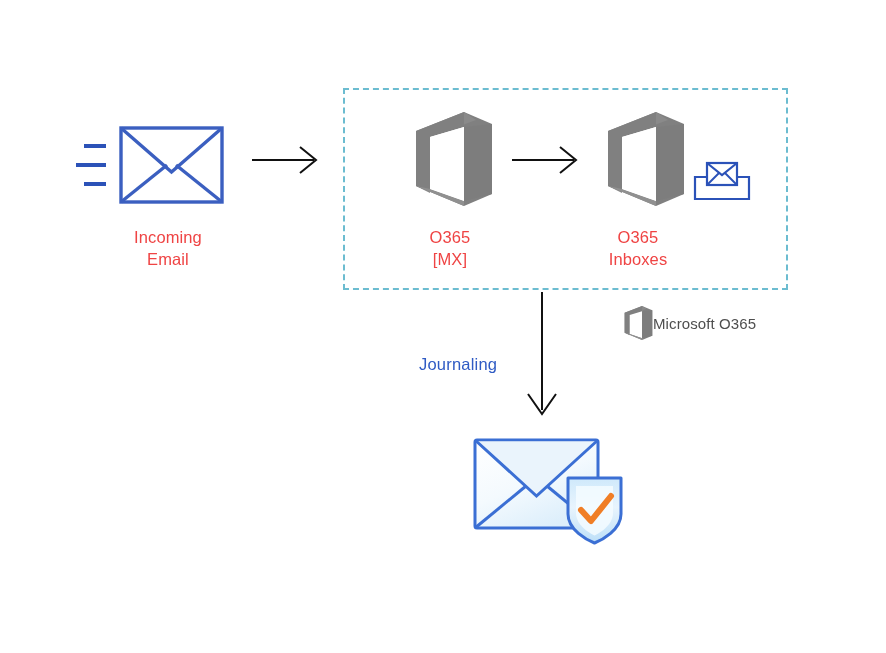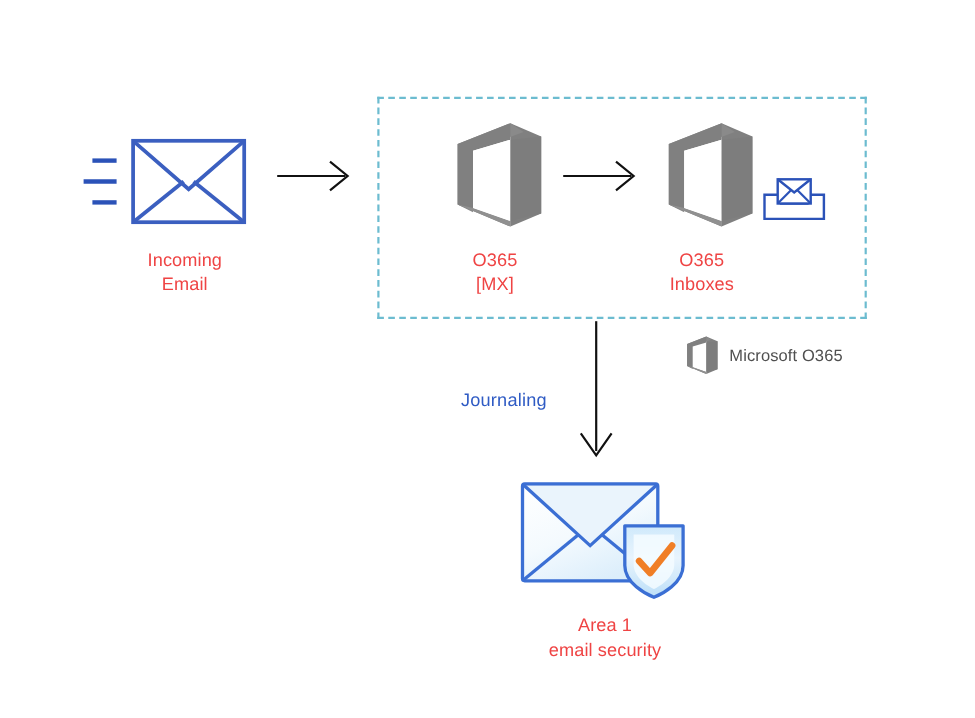--- a/index.html
+++ b/index.html
@@ -134,21 +134,21 @@
       <path d="M3 17 L3 39 L57 39 L57 17 L42 17 L42 25 L18 25 L18 17 Z" fill="#ffffff" stroke="#2b52b8" stroke-width="2.2" stroke-linejoin="miter"></path>
 
       <rect x="15" y="3" width="30" height="22" fill="#ffffff" stroke="#2b52b8" stroke-width="2.2"></rect>
       <path d="M15 3 L30 15 L45 3" fill="none" stroke="#2b52b8" stroke-width="2.2"></path>
       <path d="M15 25 L27 13" fill="none" stroke="#2b52b8" stroke-width="2"></path>
       <path d="M45 25 L33 13" fill="none" stroke="#2b52b8" stroke-width="2"></path>
     </svg>
   </div>
 
   <div class="abs" style="left:621px; top:305px;">
-    <div style="display:flex; align-items:center; gap:10px;">
+    <div style="display:flex; align-items:center; ">
       <svg width="32" height="36" viewBox="0 0 88 98">
         <path d="M58 2 L86 14 L86 84 L58 96 Z" fill="#808080"></path>
         <path d="M58 2 L10 21 L10 76 L24 83 L24 27 L70 10 Z" fill="#8a8a8a"></path>
         <path d="M10 21 L10 76 L58 96 L58 2 Z" fill="#808080"></path>
         <path d="M24 27 L58 17 L58 91 L24 79 Z" fill="#ffffff"></path>
         <path d="M10 76 L58 96 L58 91 L24 79 Z" fill="#909090"></path>
         <path d="M58 17 L58 91 L86 84 L86 14 Z" fill="#7d7d7d"></path>
       </svg>
       <span class="label-legend">Microsoft O365</span>
     </div>
@@ -187,16 +187,14 @@
       <path d="M130 94 L79 52" fill="none" stroke="#3b6fd4" stroke-width="3"></path>
 
       <path d="M100 44 L153 44 L153 80 C153 96 134 106 126.5 109 C119 106 100 96 100 80 Z" fill="url(#shieldGrad)" stroke="#3b6fd4" stroke-width="3" stroke-linejoin="round"></path>
       <path d="M100 44 L153 44 L153 80 C153 96 134 106 126.5 109 C119 106 100 96 100 80 Z" fill="none" stroke="#8fc8ee" stroke-width="6" transform="translate(0,0) scale(1)" opacity="0"></path>
 
       <path d="M108 52 L145 52 L145 79 C145 91 132 99 126.5 101.5 C121 99 108 91 108 79 Z" fill="#f4fbff" opacity="0.85"></path>
 
       <path d="M113 76 L123 87 L143 62" fill="none" stroke="#f07e26" stroke-width="6" stroke-linecap="round" stroke-linejoin="round"></path>
     </svg>
   </div>
-  <div class="abs label" style="left:460px; top:558px; width:180px;">Area 1
-email security</div>
 
 </div>
 
 </body></html>

